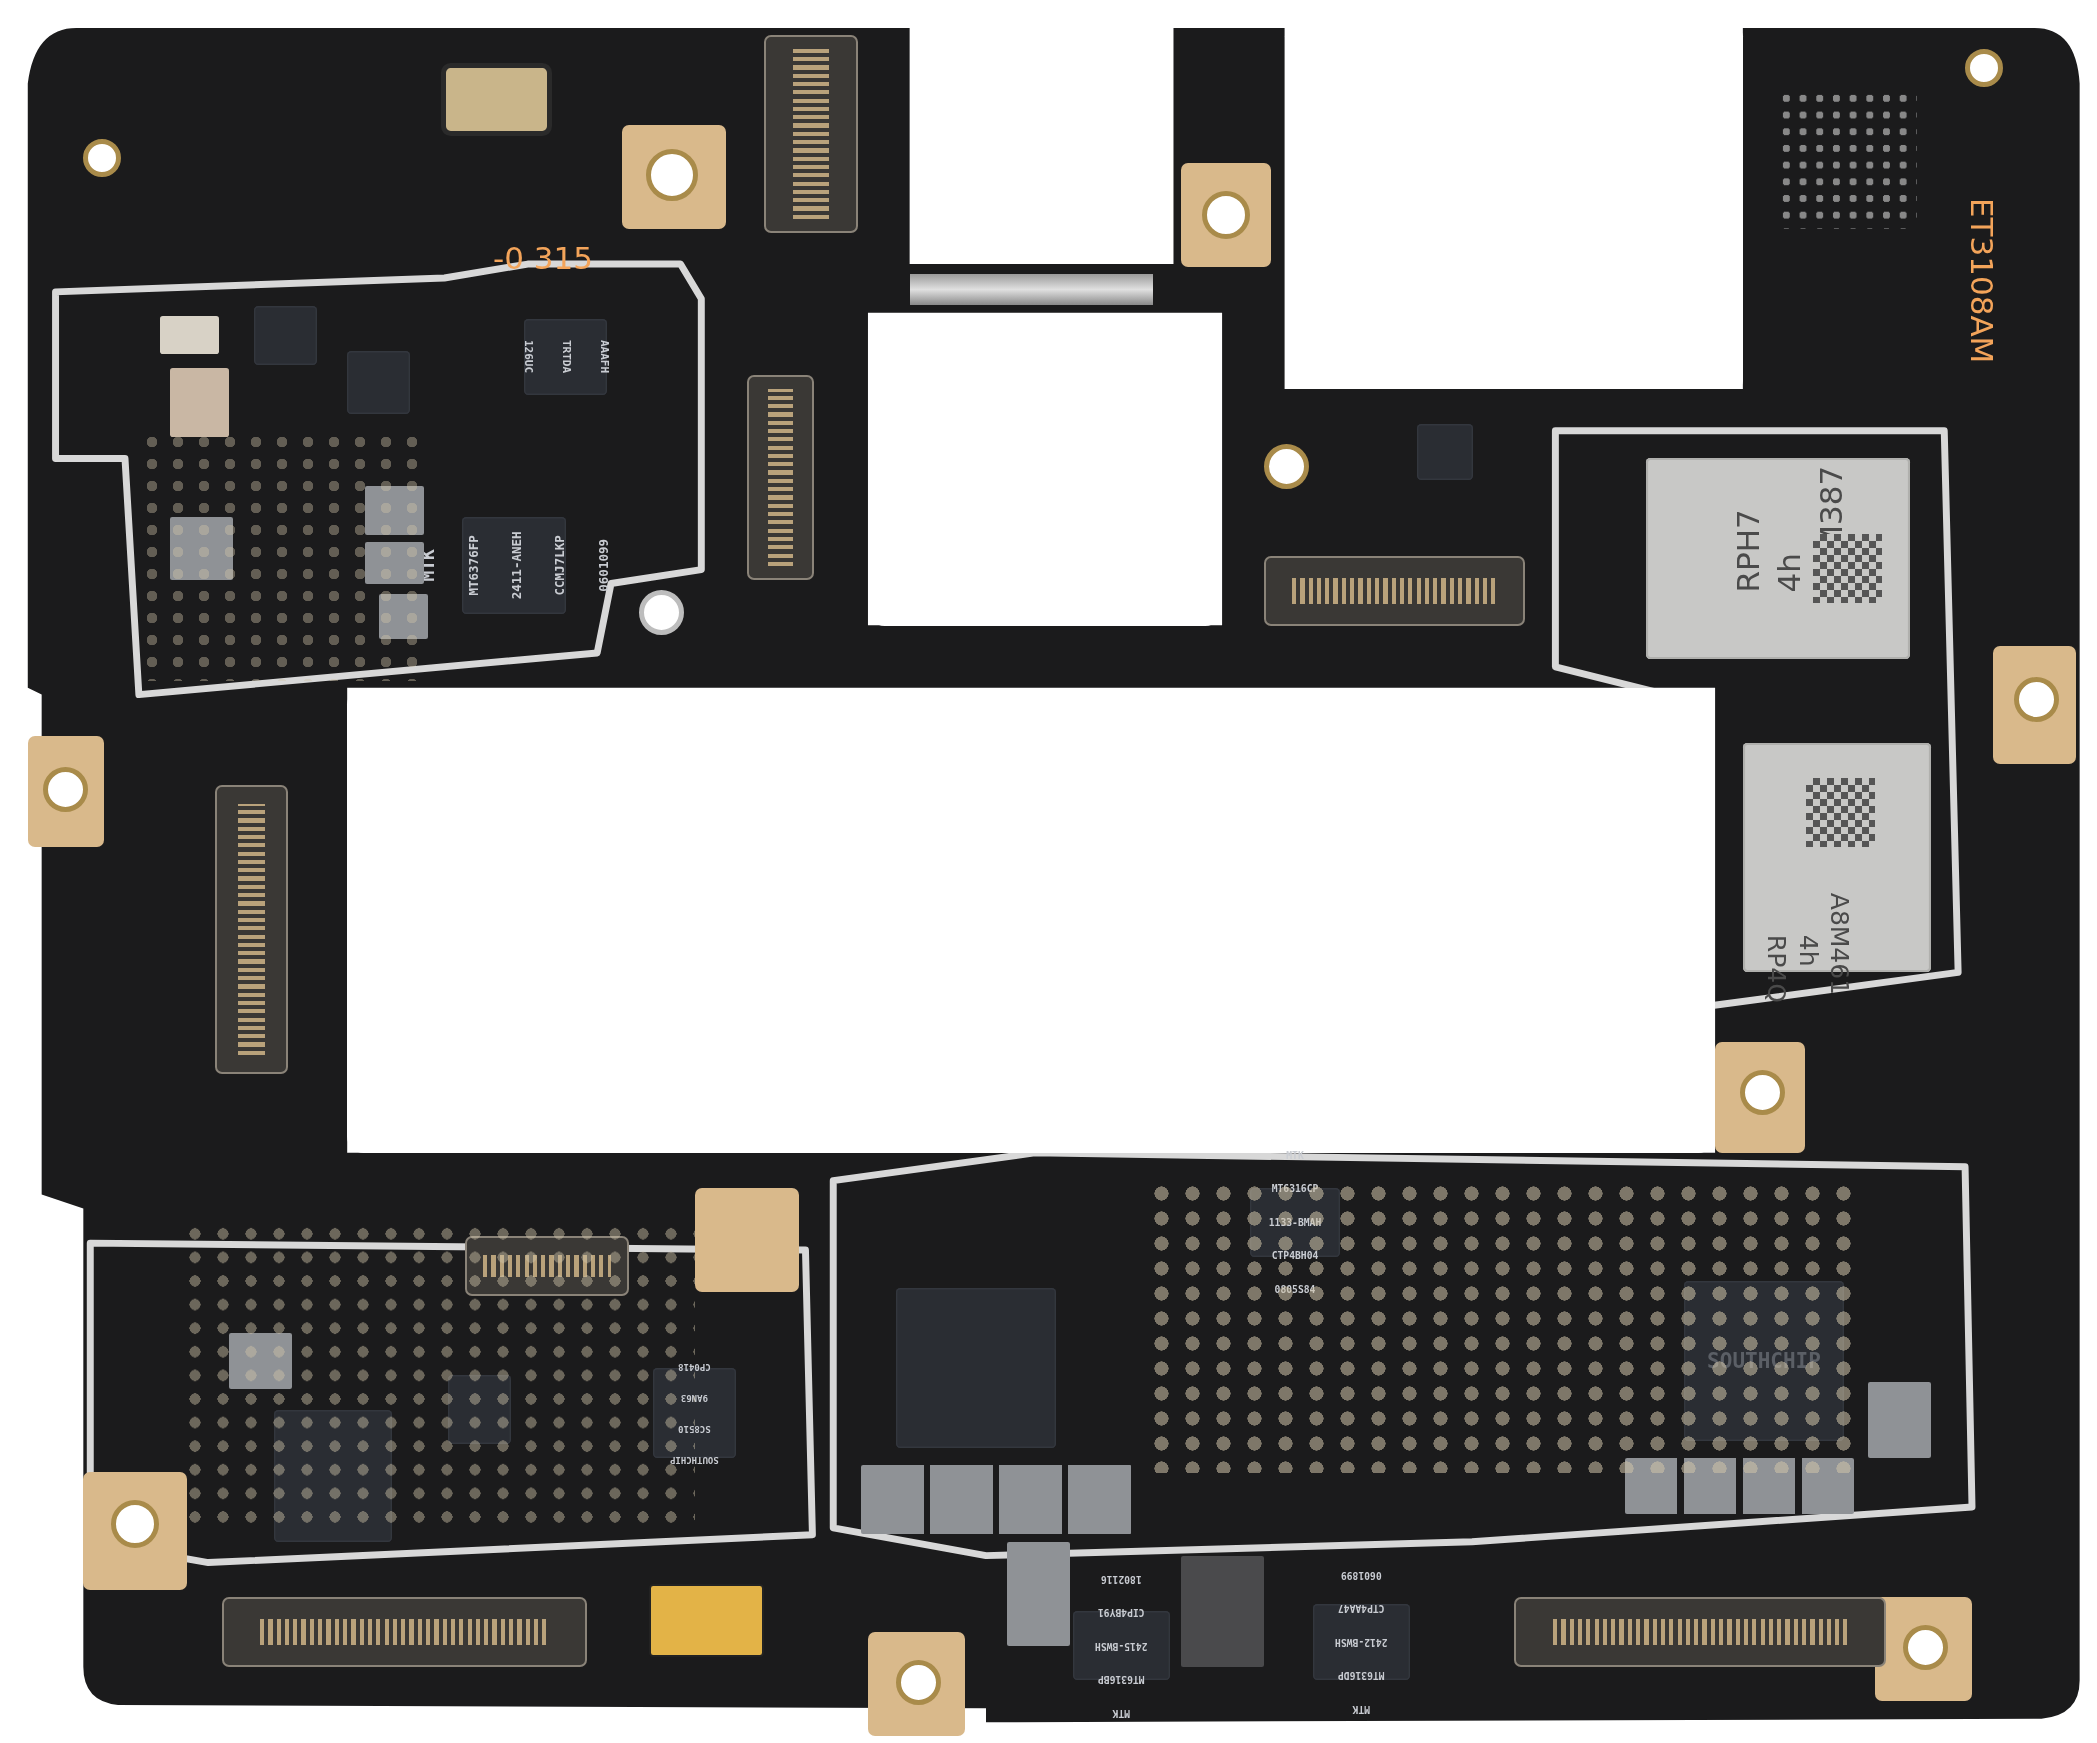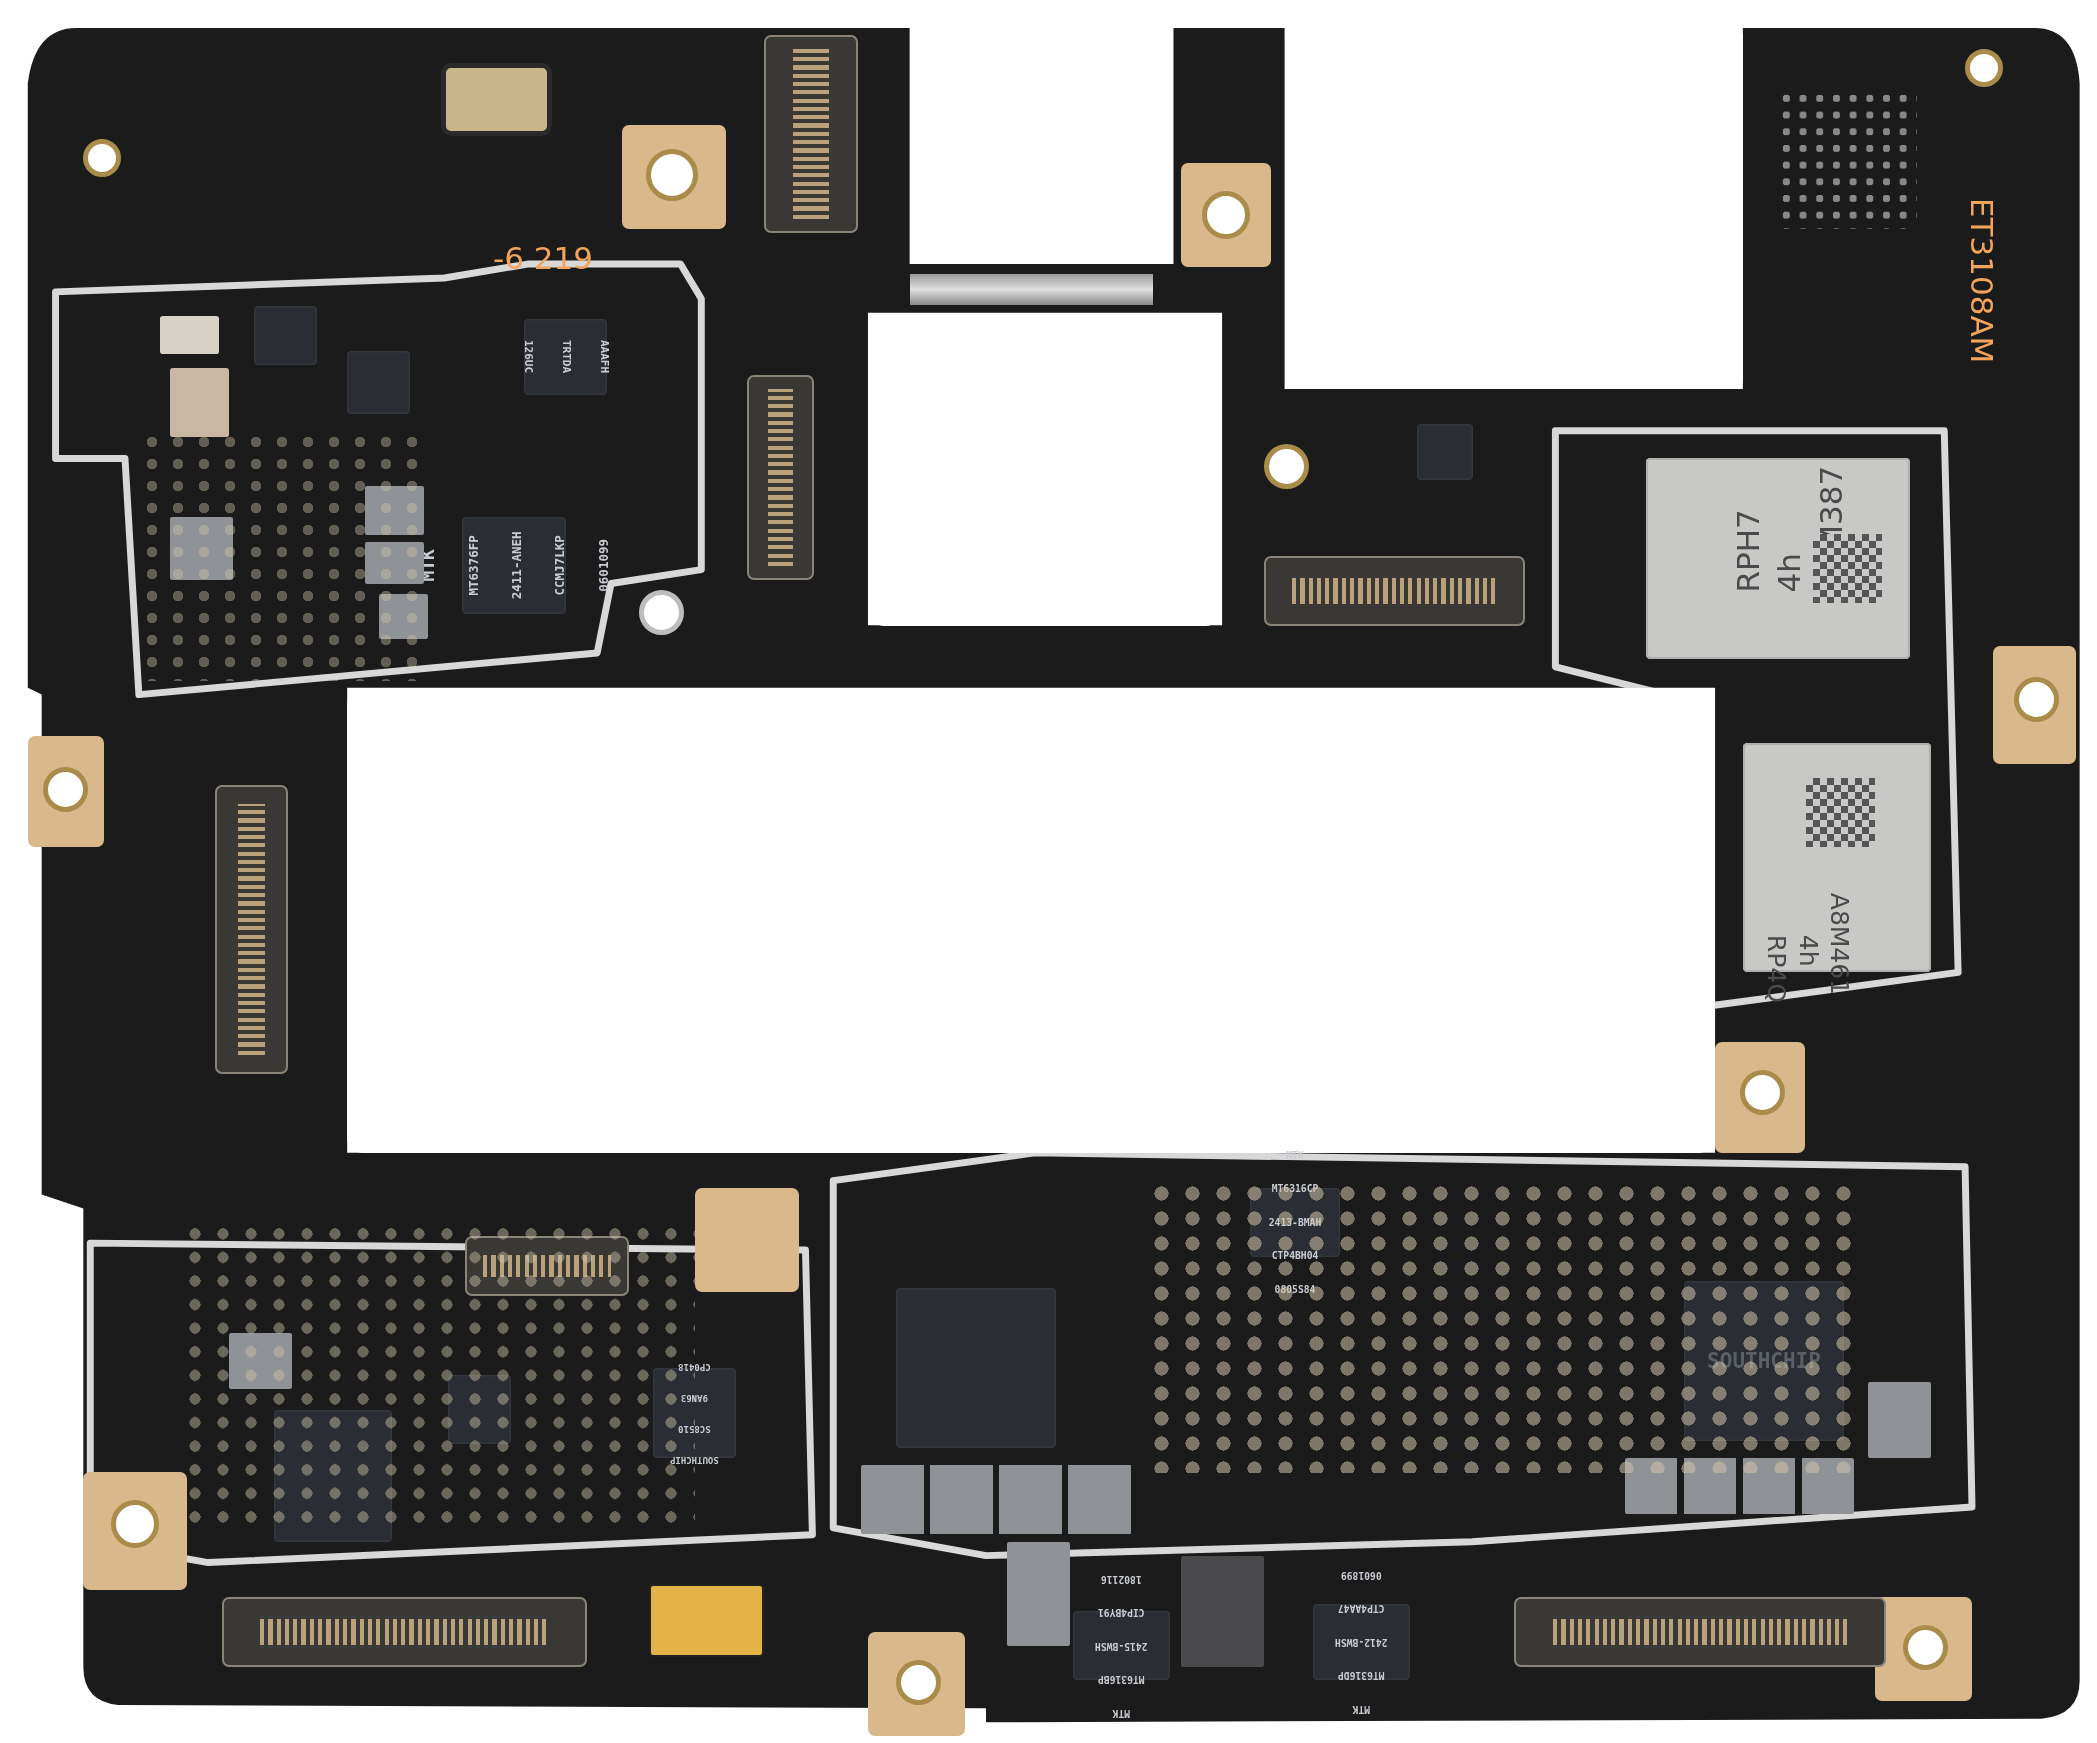--- a/index.html
+++ b/index.html
@@ -109,21 +109,21 @@
   <div style="transform:rotate(90deg);font-size:11px;" class="lbl">
     <div>AAAFH</div>
     <div>TRTDA</div>
     <div>126UC</div>
   </div>
 </div>
 <div class="chip" style="left:1250px;top:1188px;width:90px;height:69px;">
   <div class="lbl" style="font-size:9.7px;">
     <div>MTK</div>
     <div>MT6316CP</div>
-    <div>2413-BMAH</div>
+    <div>1133-BMAH</div>
     <div>CTP4BH04</div>
     <div>0805S84</div>
   </div>
 </div>
 <div class="chip" style="left:1073px;top:1611px;width:97px;height:69px;">
   <div class="lbl" style="font-size:9.7px;transform:rotate(180deg);">
     <div>MTK</div>
     <div>MT6316BP</div>
     <div>2415-BWSH</div>
     <div>CIP4BY91</div>
@@ -169,17 +169,17 @@
 <div class="compg" style="left:1007px;top:1542px;width:63px;height:104px;"></div>
 <div class="compg" style="left:1181px;top:1556px;width:83px;height:111px;background:#4a4a4c;"></div>
 <div class="compg" style="left:229px;top:1333px;width:63px;height:56px;"></div>
 <div class="compg" style="left:1868px;top:1382px;width:63px;height:76px;"></div>
 
 <div class="abs" style="left:1146px;top:1181px;width:708px;height:292px;background:radial-gradient(circle,#cfc3a8 35%,transparent 36%) 0 0/31px 25px;opacity:.55;"></div>
 <div class="abs" style="left:181px;top:1222px;width:514px;height:306px;background:radial-gradient(circle,#cfc3a8 30%,transparent 31%) 0 0/28px 23.6px;opacity:.45;"></div>
 <div class="abs" style="left:139px;top:431px;width:292px;height:250px;background:radial-gradient(circle,#cfc3a8 30%,transparent 31%) 0 0/26px 22px;opacity:.4;"></div>
 <div class="abs" style="left:1778px;top:90px;width:139px;height:139px;background:radial-gradient(circle,#d0d0d0 30%,transparent 31%) 0 0/16.7px 16.7px;opacity:.6;"></div>
 
-<div class="silk" style="left:493px;top:240px;font-size:31px;">-6 219</div>
+<div class="silk" style="left:493px;top:240px;font-size:31px;">-0 315</div>
 <div class="silk" style="left:2000px;top:198px;font-size:31px;transform:rotate(90deg);transform-origin:0 0;">ET3108AM</div>
 
 <div class="abs" style="left:910px;top:274px;width:243px;height:31px;background:linear-gradient(#9a9a9a,#e0e0e0,#8a8a8a);"></div>
 
 
 </body></html>

